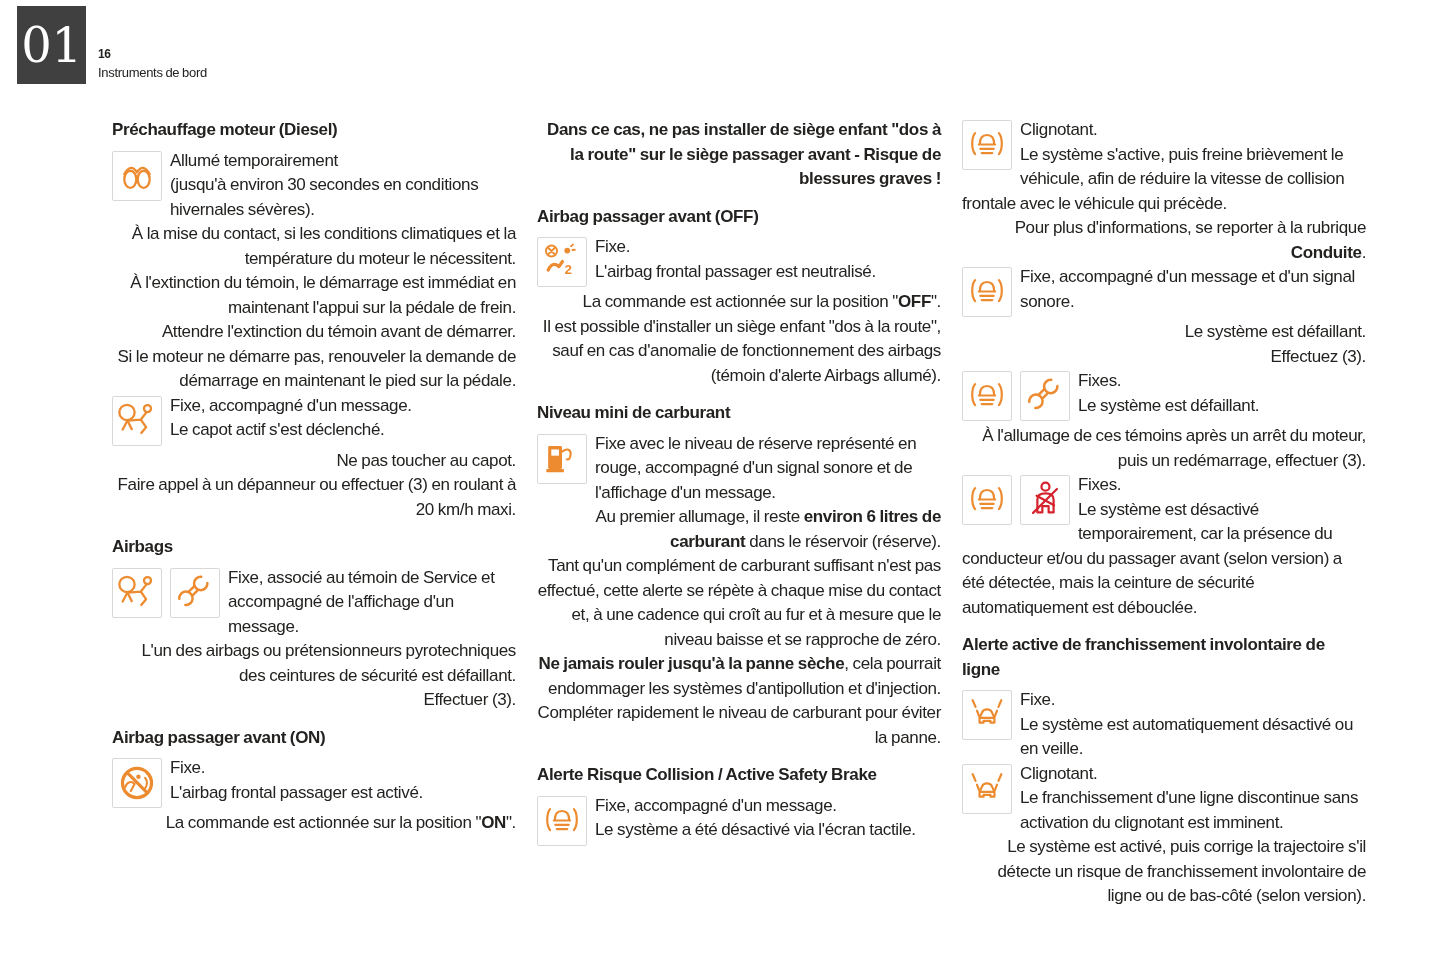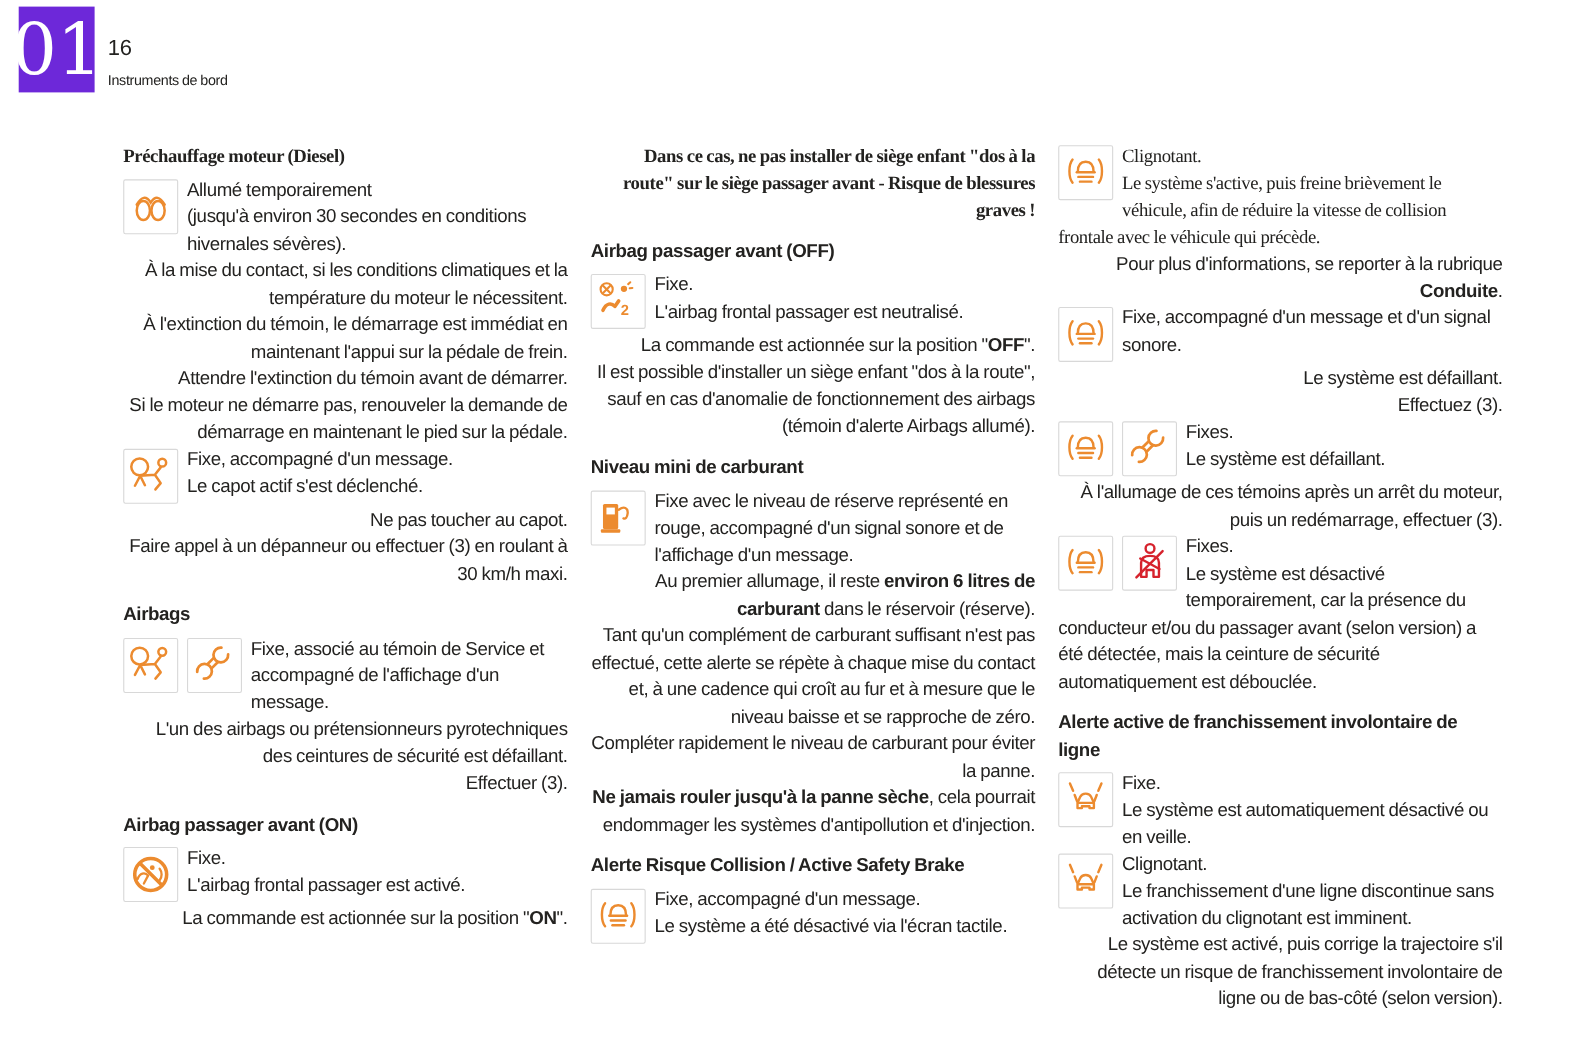--- a/index.html
+++ b/index.html
@@ -3,32 +3,32 @@
 <meta charset="utf-8">
 <style>
   html,body{margin:0;padding:0;}
   body{
     width:1445px;height:963px;overflow:hidden;position:relative;background:#ffffff;
     color:#232220;
     font-family:"Liberation Sans","DejaVu Sans",sans-serif;
     font-size:17px;line-height:24.5px;letter-spacing:-0.35px;word-spacing:-0.5px;
   }
   .chapter-tab{
-    position:absolute;left:17px;top:6px;width:69px;height:78px;background:#6d28d9;
+    position:absolute;left:17px;top:6px;width:69px;height:78px;background:#404040;
     color:#ffffff;display:flex;align-items:center;justify-content:center;
-    font-family:"DejaVu Serif","Liberation Serif",serif;font-size:65px;line-height:1;
-  }
-  .page-number{position:absolute;left:98px;top:35px;font-size:20px;font-weight:normal;line-height:18px;}
+    font-family:"DejaVu Serif","Liberation Serif",serif;font-size:48px;line-height:1;
+  }
+  .page-number{position:absolute;left:98px;top:45px;font-size:12px;font-weight:bold;line-height:18px;}
   .section-title{position:absolute;left:98px;top:62px;font-size:13px;line-height:22px;letter-spacing:-0.3px;}
   .content{
     position:absolute;left:112px;top:118px;
     display:grid;grid-template-columns:repeat(3,404px);column-gap:21px;align-items:start;
   }
   .col{min-width:0;}
-  .col > :first-child{margin-top:12px;font-family:Liberation Serif, serif;}
+  .col > :first-child{margin-top:0;}
   h3.hd{
     font-size:17px;font-weight:bold;margin:13px 0 6px 0;line-height:24.5px;clear:left;
   }
   p.para{margin:0;clear:left;text-align:right;}
   .entry{margin:0;}
   .entry p.txt{margin:0;}
   .b{font-weight:bold;}
   .iconbox{
     float:left;width:50px;height:50px;box-sizing:border-box;border:1px solid #d8d8d8;
     border-radius:2px;background:#fff;margin:2px 8px 3px 0;
@@ -70,21 +70,21 @@
             <g fill="none" stroke="currentColor" stroke-width="2.4" stroke-linecap="round" stroke-linejoin="round">
               <circle cx="11.5" cy="13" r="8"></circle>
               <circle cx="33" cy="9" r="3.7"></circle>
               <path d="M31.5 13.5 L26 20.5 L12 21.5 L7 31 M12 21.5 L16.5 30.5 M26 20.5 L31.5 28.5 L26.5 34.5"></path>
             </g>
           </svg>
         </span>
         <p class="txt"><span>Fixe, accompagné d'un message.</span><br><span>Le capot actif s'est déclenché.</span></p>
       </div>
       <p class="para"><span>Ne pas toucher au capot.</span></p>
-      <p class="para"><span>Faire appel à un dépanneur ou effectuer (3) en roulant à 30 km/h maxi.</span></p>
+      <p class="para"><span>Faire appel à un dépanneur ou effectuer (3) en roulant à 20 km/h maxi.</span></p>
       <h3 class="hd">Airbags</h3>
       <div class="entry">
         <span class="iconbox">
           <svg viewBox="0 0 44 44">
             <g fill="none" stroke="currentColor" stroke-width="2.4" stroke-linecap="round" stroke-linejoin="round">
               <circle cx="11.5" cy="13" r="8"></circle>
               <circle cx="33" cy="9" r="3.7"></circle>
               <path d="M31.5 13.5 L26 20.5 L12 21.5 L7 31 M12 21.5 L16.5 30.5 M26 20.5 L31.5 28.5 L26.5 34.5"></path>
             </g>
           </svg>
@@ -149,22 +149,22 @@
               <rect x="5.5" y="32.5" width="18.5" height="3.5" rx="1"></rect>
             </g>
             <rect x="10.8" y="12" width="8" height="6.5" fill="#ffffff"></rect>
             <path d="M22.5 14 C27.5 10.5 31.5 12 31 17.5 C30.6 21.5 29 23 27 22.3" fill="none" stroke="currentColor" stroke-width="2.2" stroke-linecap="round"></path>
           </svg>
         </span>
         <p class="txt"><span>Fixe avec le niveau de réserve représenté en rouge, accompagné d'un signal sonore et de l'affichage d'un message.</span></p>
       </div>
       <p class="para"><span>Au premier allumage, il reste </span><span class="b">environ 6 litres de carburant</span><span> dans le réservoir (réserve).</span></p>
       <p class="para"><span>Tant qu'un complément de carburant suffisant n'est pas effectué, cette alerte se répète à chaque mise du contact et, à une cadence qui croît au fur et à mesure que le niveau baisse et se rapproche de zéro.</span></p>
+      <p class="para"><span class="b">Ne jamais rouler jusqu'à la panne sèche</span><span>, cela pourrait endommager les systèmes d'antipollution et d'injection.</span></p>
       <p class="para"><span>Compléter rapidement le niveau de carburant pour éviter la panne.</span></p>
-      <p class="para"><span class="b">Ne jamais rouler jusqu'à la panne sèche</span><span>, cela pourrait endommager les systèmes d'antipollution et d'injection.</span></p>
       <h3 class="hd">Alerte Risque Collision / Active Safety Brake</h3>
       <div class="entry">
         <span class="iconbox">
           <svg viewBox="0 0 44 44">
             <g fill="none" stroke="currentColor" stroke-width="2.3" stroke-linecap="round">
               <path d="M9.5 9.5 C5.5 14.5 5.5 26.5 9.5 31.5"></path>
               <path d="M34.5 9.5 C38.5 14.5 38.5 26.5 34.5 31.5"></path>
               <path d="M14.5 21 C14.5 13.5 18 11.5 22 11.5 C26 11.5 29.5 13.5 29.5 21"></path>
               <path d="M13.5 21.5 L30.5 21.5"></path>
               <path d="M15 26 L29 26"></path>

